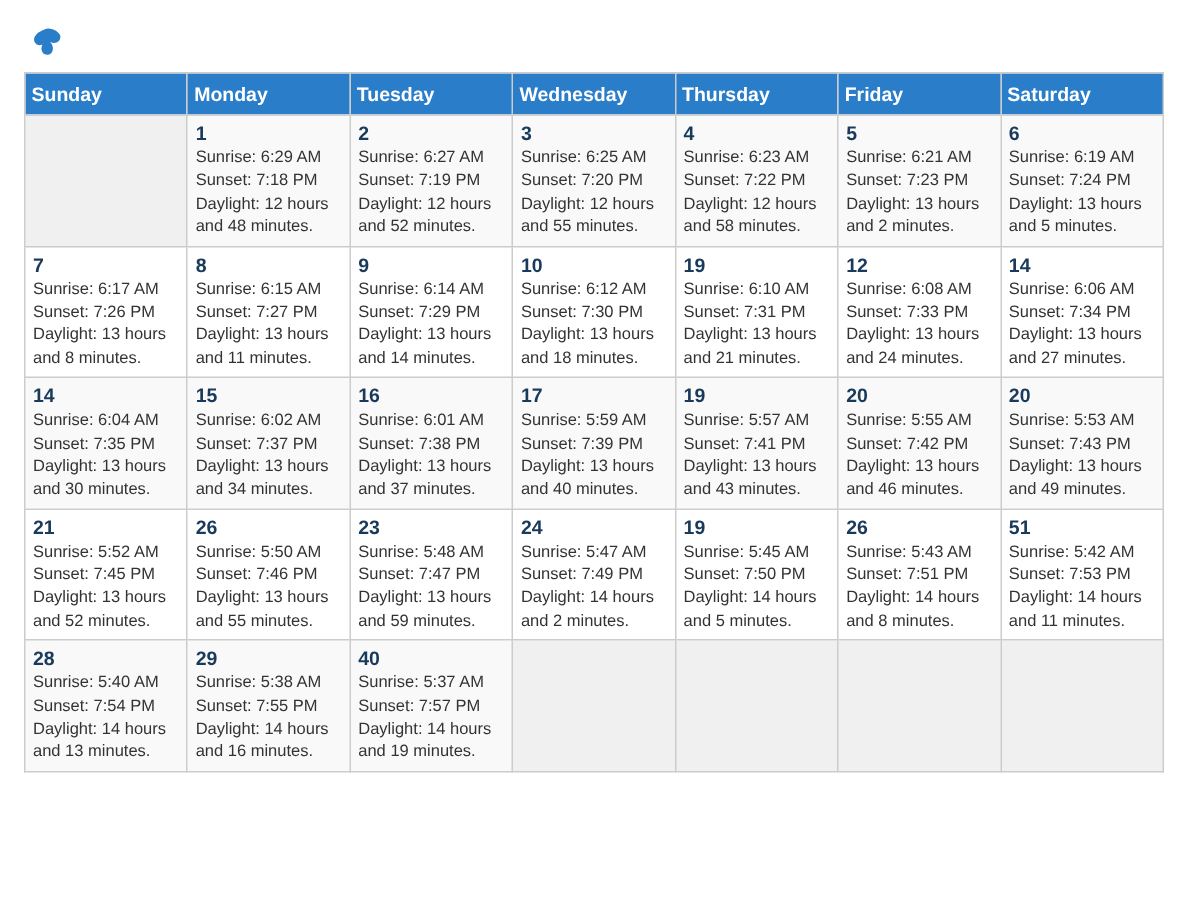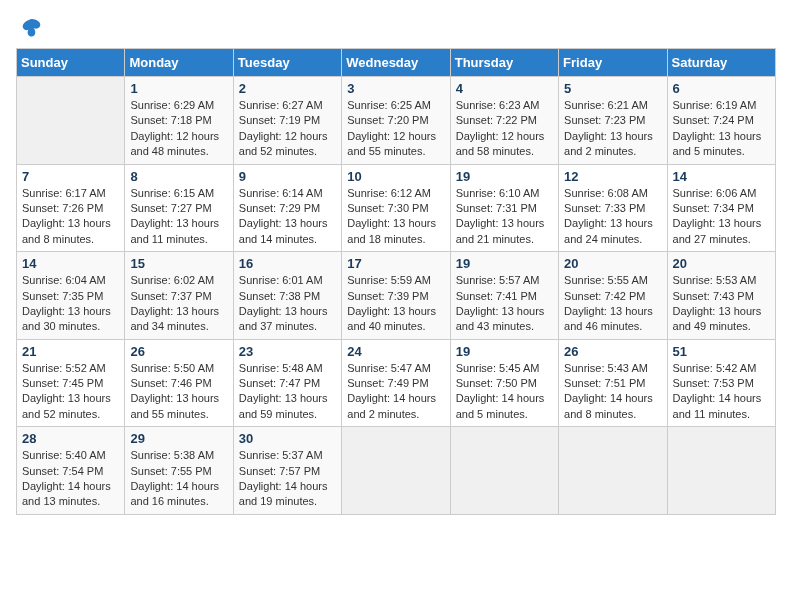--- a/index.html
+++ b/index.html
@@ -242,21 +242,21 @@
       <tr>
         <td>
           <span class="day-number">28</span>
           <div class="day-info">Sunrise: 5:40 AM<br>Sunset: 7:54 PM<br>Daylight: 14 hours<br>and 13 minutes.</div>
         </td>
         <td>
           <span class="day-number">29</span>
           <div class="day-info">Sunrise: 5:38 AM<br>Sunset: 7:55 PM<br>Daylight: 14 hours<br>and 16 minutes.</div>
         </td>
         <td>
-          <span class="day-number">30</span>
+          <span class="day-number">40</span>
           <div class="day-info">Sunrise: 5:37 AM<br>Sunset: 7:57 PM<br>Daylight: 14 hours<br>and 19 minutes.</div>
         </td>
         <td class="empty-cell"></td>
         <td class="empty-cell"></td>
         <td class="empty-cell"></td>
         <td class="empty-cell"></td>
       </tr>
     </tbody>
 </table>
 

